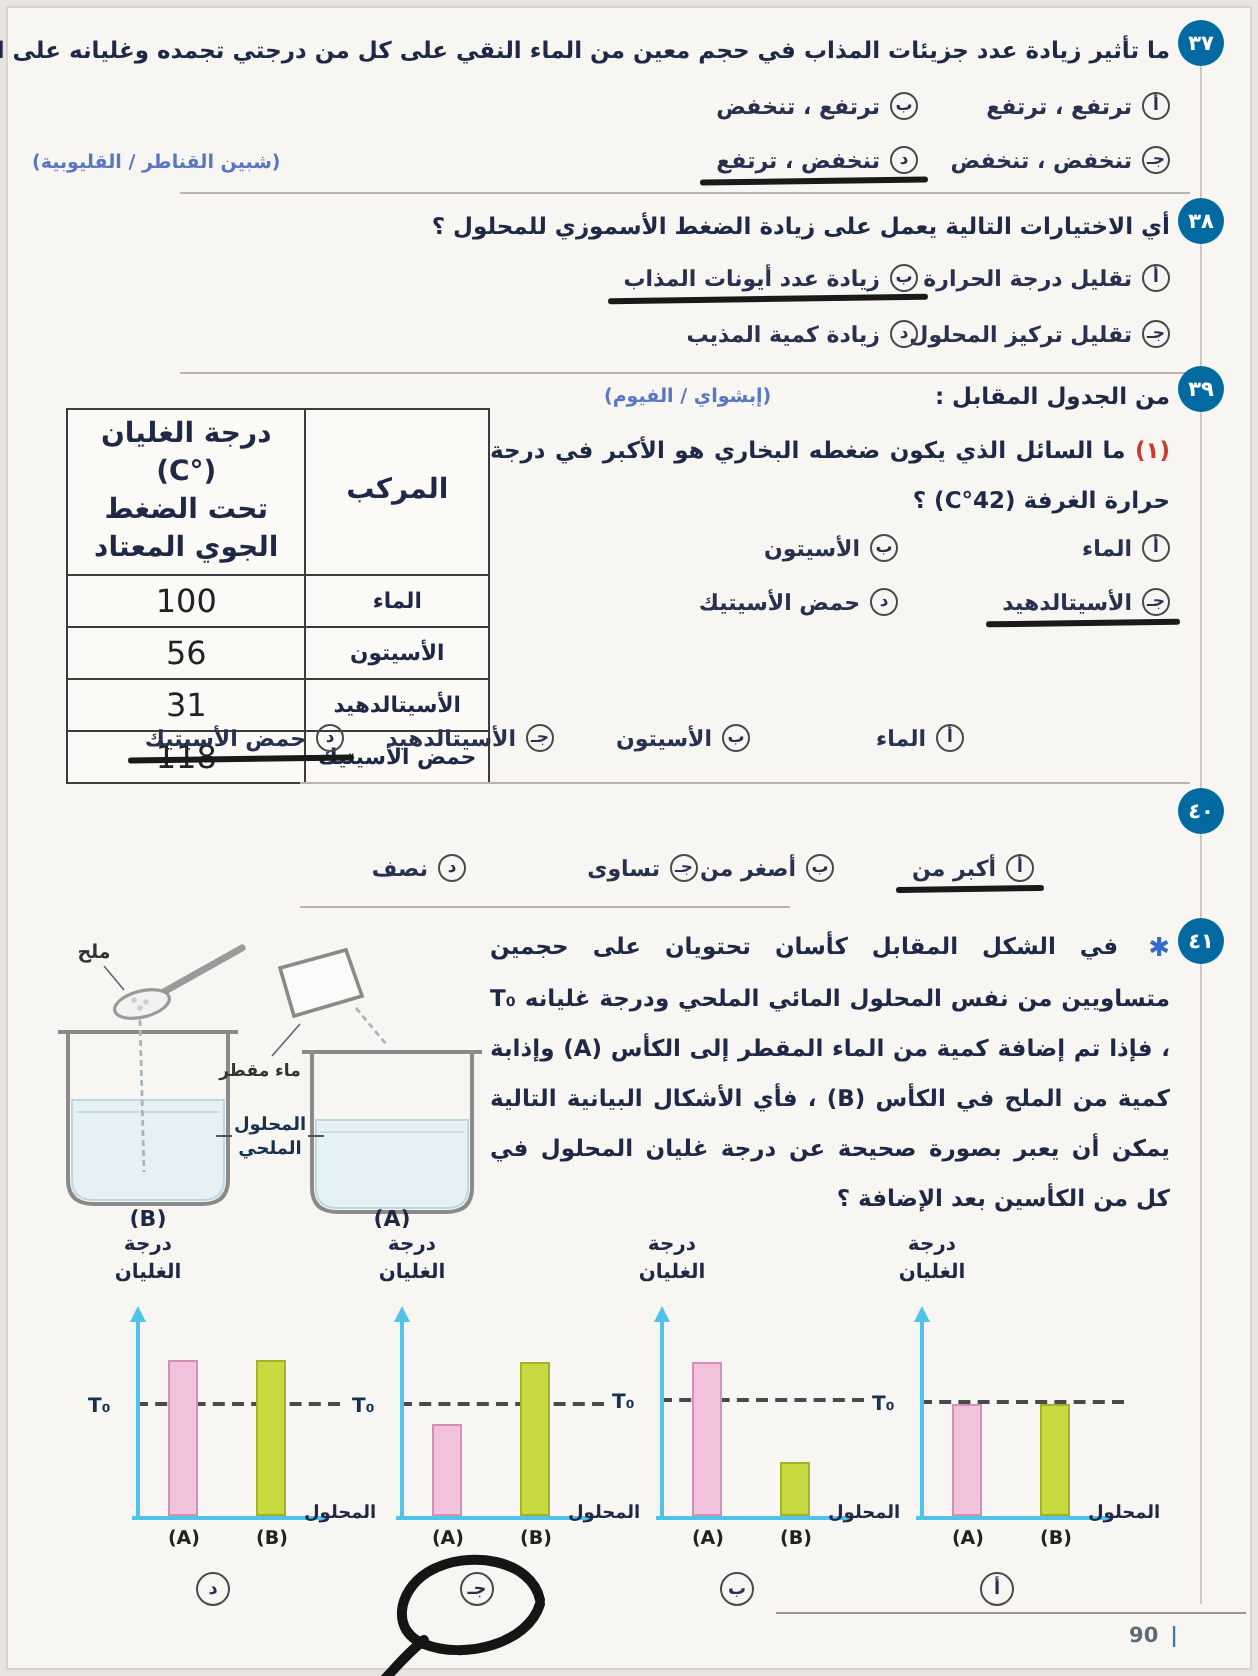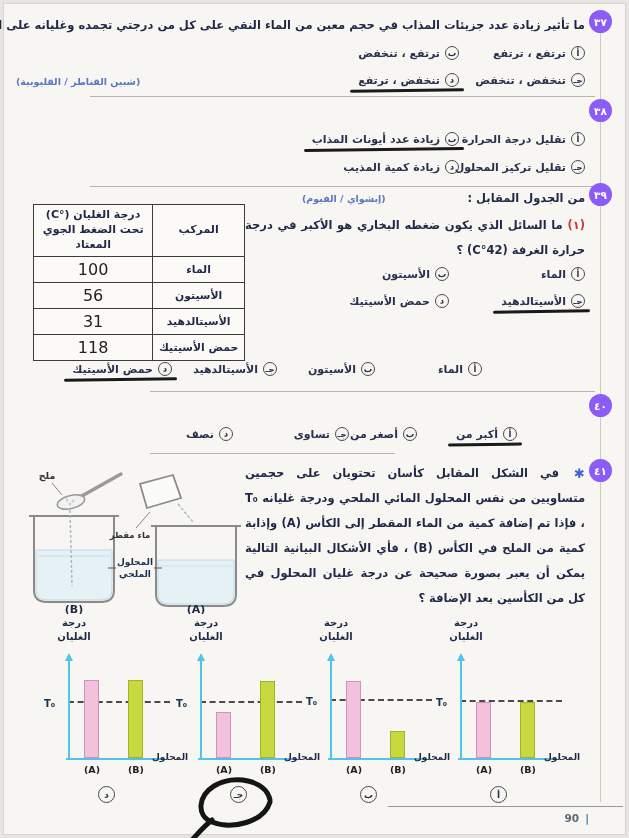--- a/index.html
+++ b/index.html
@@ -8,21 +8,21 @@
     background:#e7e5e1;
     width:629px; height:838px; overflow:hidden;
   }
   .sheet { position:relative; width:629px; height:838px; background:#e7e5e1; }
   .page  { position:absolute; inset:3px; background:#f7f6f2; border:1px solid #d8d4cd; }
 
   
   .rail { position:absolute; left:600px; top:14px; width:1px; height:788px; background:#d4c6c0; }
   .qbadge {
     position:absolute; left:589px; width:23px; height:23px; border-radius:50%;
-    background:#8b5cf6; color:#fff; font-size:10.5px; font-weight:bold;
+    background:#0369a1; color:#fff; font-size:10.5px; font-weight:bold;
     display:flex; align-items:center; justify-content:center; z-index:4;
   }
 
   .qtext { position:absolute; color:#1f2847; font-weight:bold; font-size:11.5px;
            text-align:right; line-height:1.55; white-space:nowrap; }
   .qpar  { position:absolute; color:#1f2847; font-weight:bold; font-size:11.5px;
            text-align:justify; line-height:25px; }
   .red   { color:#cc3b33; font-weight:bold; }
   .star  { color:#3968cc; font-size:13px; margin-left:3px; vertical-align:-1px; }
   .note  { position:absolute; color:#5b77c4; font-size:9.5px; font-weight:bold; white-space:nowrap; }
@@ -34,21 +34,21 @@
           font-size:8.5px; line-height:1; color:#2a3050; flex:0 0 auto; background:transparent; }
   .opt.answer::after { content:""; position:absolute; left:-8px; right:-5px; bottom:-5px;
           height:3px; background:#1a1a1a; border-radius:2px; transform:rotate(-0.8deg); }
 
   .divider { position:absolute; height:1px; background:#b9b4ac; }
 
   
   .bp-table { position:absolute; left:33px; top:204px; width:212px;
               border-collapse:collapse; background:#fbfaf7; }
   .bp-table th, .bp-table td { border:1.4px solid #3c3c3c; text-align:center; }
-  .bp-table th { color:#1f2847; font-size:11px; font-weight:bold; padding:3px 2px; line-height:1.35; }
+  .bp-table th { color:#1f2847; font-size:14px; font-weight:bold; padding:3px 2px; line-height:1.35; }
   .bp-table td { font-size:10.8px; font-weight:bold; color:#1f2847; height:26px; padding:1px 3px; }
   .bp-table td.num { font-size:16px; color:#222; direction:ltr; font-weight:normal; }
   .bp-table .c1 { width:92px; } .bp-table .c2 { width:120px; }
 
   
   .charts { position:absolute; top:616px; left:0; width:629px; height:200px; direction:ltr; }
   .mini-chart { position:absolute; top:0; width:140px; height:196px; }
   .ylab { position:absolute; top:0; left:8px; width:52px; text-align:center;
           color:#1f2847; font-size:10px; font-weight:bold; line-height:1.4; }
   .plot { position:absolute; left:0; top:34px; width:140px; height:112px; }
@@ -100,20 +100,21 @@
     <span>تنخفض ، تنخفض</span>
   </div>
   <div class="opt answer" style="top:73px; right:170px">
     <span class="circ">د</span>
     <span>تنخفض ، ترتفع</span>
   </div>
   <div class="note" style="top:76px; left:16px">(شبين القناطر / القليوبية)</div>
   <div class="divider" style="top:96px; left:90px; width:505px"></div>
 
   <div class="qbadge" style="top:99px">٣٨</div>
+  <div class="qtext" style="top:105px; right:44px">أي الاختيارات التالية يعمل على زيادة الضغط الأسموزي للمحلول ؟</div>
 
   <div class="opt" style="top:132px; right:44px">
     <span class="circ">أ</span>
     <span>تقليل درجة الحرارة</span>
   </div>
   <div class="opt answer" style="top:132px; right:170px">
     <span class="circ">ب</span>
     <span>زيادة عدد أيونات المذاب</span>
   </div>
   <div class="opt" style="top:160px; right:44px">

